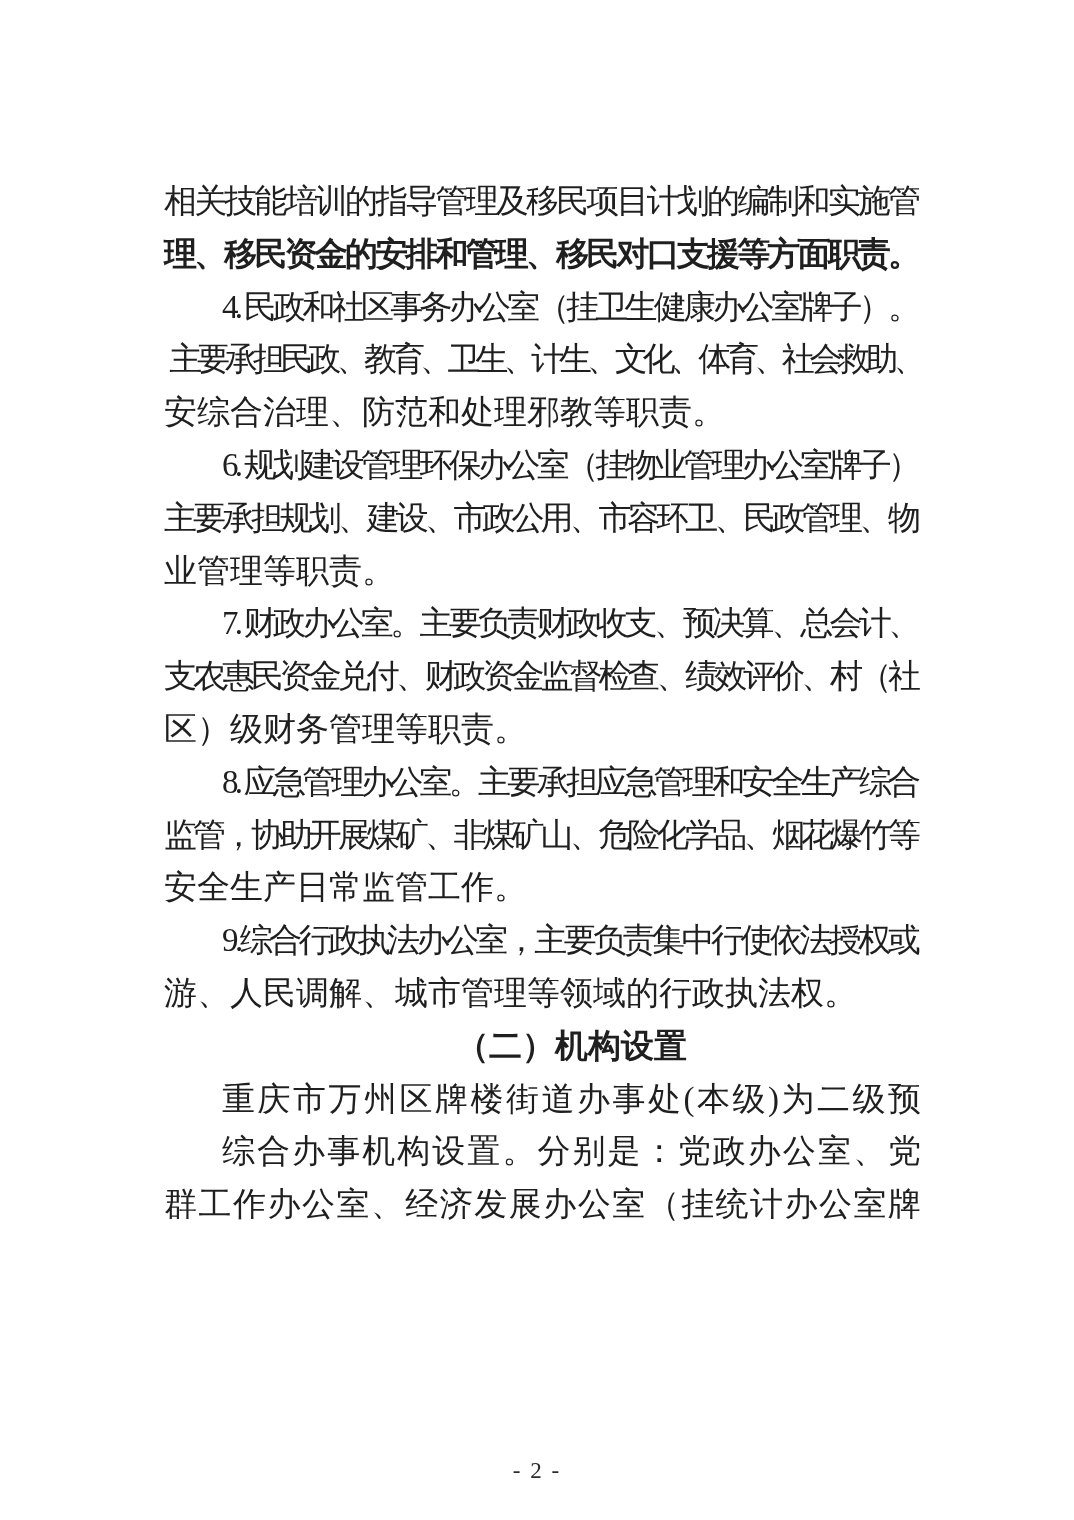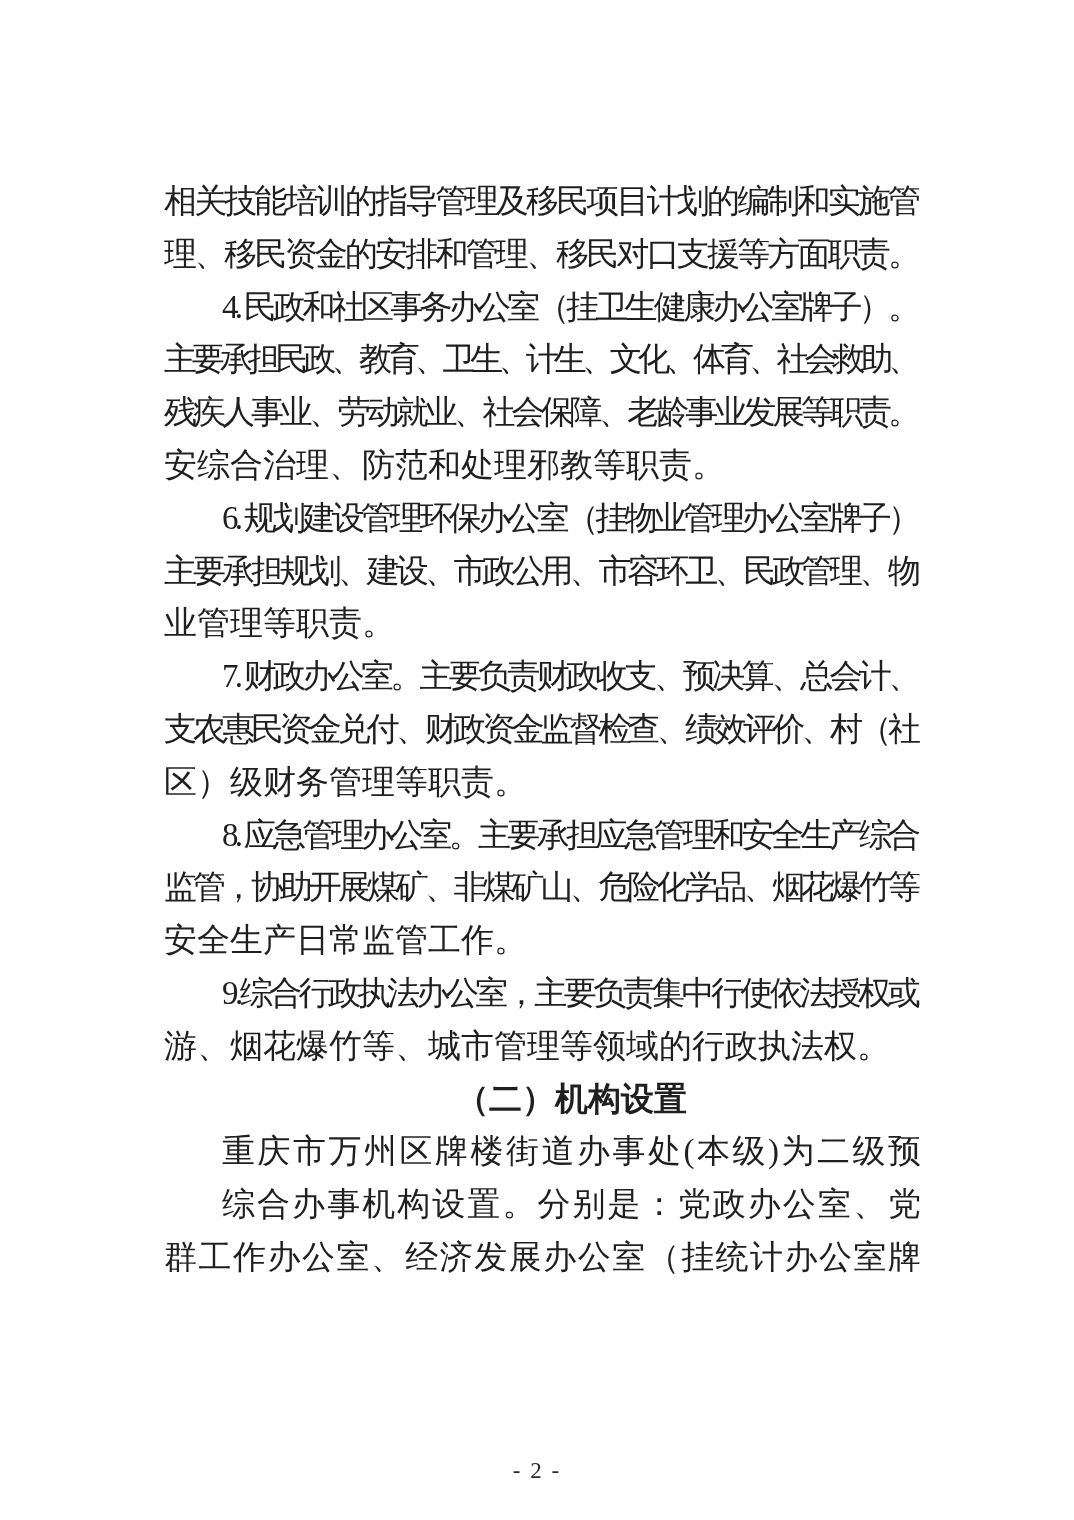--- a/index.html
+++ b/index.html
@@ -49,35 +49,34 @@
     font-family: "Liberation Serif", "DejaVu Serif", serif;
   }
 </style>
 </head>
 <body>
 
 <div class="page">
   <div class="content">
 
   <div class="line" style="letter-spacing: -2.83333px;"><span>相关技能培训的指导管理及移民项目计划的编制和实施管</span></div>
-      <div class="line" style="letter-spacing: -2.83333px;"><span>理、移民资金的安排和管理、移民对口支援等方面职责。</span></div>
+      <div class="line" style="letter-spacing: -2.83333px; font-weight: bold;"><span>理、移民资金的安排和管理、移民对口支援等方面职责。</span></div>
       <div class="line indent" style="letter-spacing: -3.72px;"><span>4. 民政和社区事务办公室（挂卫生健康办公室牌子）。</span></div>
-      <div class="line" style="letter-spacing: -5.15385px;"><span>主要承担民政、教育、卫生、计生、文化、体育、社会救助、</span></div>
-      <div class="line" style="letter-spacing: -4.04px;"><span>残疾人事业、劳动就业、社会保障、老龄事业发展等职责。</span></div>
+      <div class="line" style="letter-spacing: -5.15385px; text-align: right;"><span>主要承担民政、教育、卫生、计生、文化、体育、社会救助、</span></div>
       <div class="line"><span>安综合治理、防范和处理邪教等职责。</span></div>
       <div class="line indent" style="letter-spacing: -3.72px;"><span>6. 规划建设管理环保办公室（挂物业管理办公室牌子）</span></div>
       <div class="line" style="letter-spacing: -4.04px;"><span>主要承担规划、建设、市政公用、市容环卫、民政管理、物</span></div>
       <div class="line"><span>业管理等职责。</span></div>
       <div class="line indent" style="letter-spacing: -3.72px;"><span>7. 财政办公室。主要负责财政收支、预决算、总会计、</span></div>
       <div class="line" style="letter-spacing: -4.04px;"><span>支农惠民资金兑付、财政资金监督检查、绩效评价、村（社</span></div>
       <div class="line"><span>区）级财务管理等职责。</span></div>
       <div class="line indent" style="letter-spacing: -3.72px;"><span>8. 应急管理办公室。主要承担应急管理和安全生产综合</span></div>
       <div class="line" style="letter-spacing: -4.04px;"><span>监管，协助开展煤矿、非煤矿山、危险化学品、烟花爆竹等</span></div>
       <div class="line"><span>安全生产日常监管工作。</span></div>
       <div class="line indent" style="letter-spacing: -3.54167px;"><span>9.综合行政执法办公室，主要负责集中行使依法授权或</span></div>
-      <div class="line"><span>游、烟花爆竹等、城市管理等领域的行政执法权。</span></div>
+      <div class="line"><span>游、人民调解、城市管理等领域的行政执法权。</span></div>
       <div class="line indent bold"><span>（二）机构设置</span></div>
       <div class="line indent" style="letter-spacing: 2.5px;"><span>重庆市万州区牌楼街道办事处(本级)为二级预</span></div>
       <div class="line indent" style="letter-spacing: 2.05263px;"><span>综合办事机构设置。分别是：党政办公室、党</span></div>
       <div class="line" style="letter-spacing: 1.47619px;"><span>群工作办公室、经济发展办公室（挂统计办公室牌</span></div>
     </div>
   <div class="pagenum">- 2 -</div>
 </div>
 
 </body></html>

